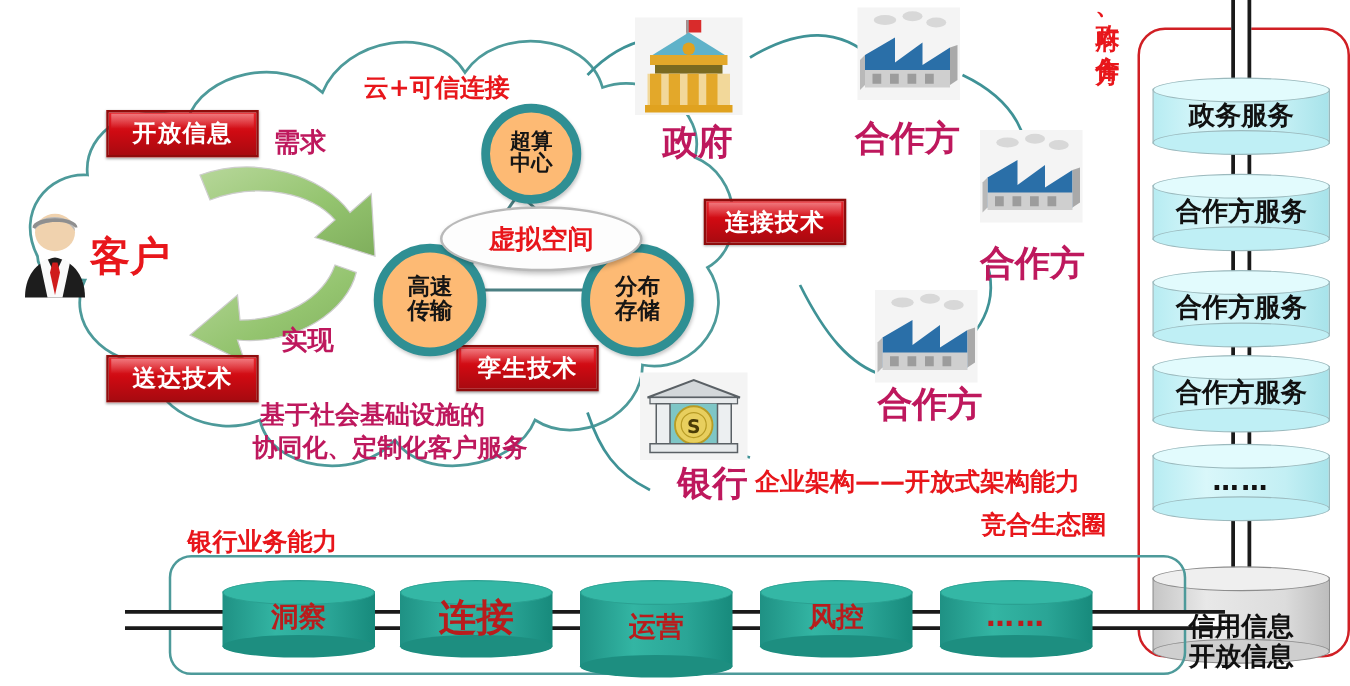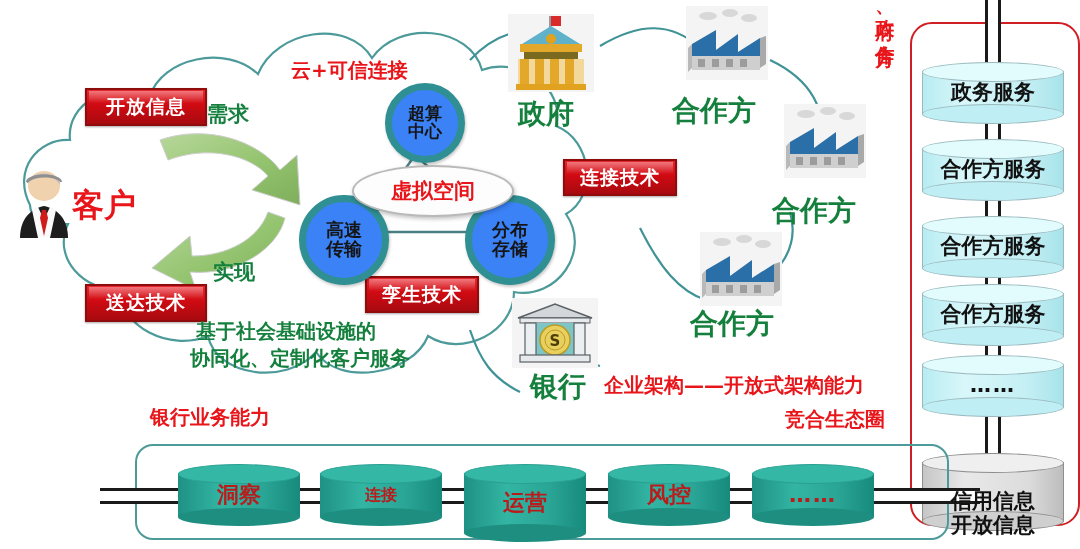--- a/index.html
+++ b/index.html
@@ -20,26 +20,26 @@
     letter-spacing:1px;white-space:nowrap;
   }
   .banner::before{
     content:"";position:absolute;left:2px;right:2px;top:1px;height:35%;
     background:linear-gradient(180deg,rgba(255,255,255,.38),rgba(255,255,255,0));
     pointer-events:none;
   }
 
   
   .redtxt{position:absolute;color:#e8161b;font-weight:bold;white-space:nowrap;}
-  .blktxt{position:absolute;color:#15803d;font-weight:bold;white-space:nowrap;}
+  .blktxt{position:absolute;color:#be185d;font-weight:bold;white-space:nowrap;margin-left:12px;}
 
   
   .node{
     position:absolute;border-radius:50%;
-    background:#3b82f6;border:7px solid #2f8f93;
+    background:#fdba74;border:7px solid #2f8f93;
     display:flex;align-items:center;justify-content:center;
     color:#151515;font-weight:bold;line-height:1.05;
     box-shadow:1px 2px 3px rgba(0,0,0,.22);
   }
 
   
   .ellipse{
     position:absolute;border-radius:50%;
     background:#fdfdfd;border:2px solid #b9b9b9;
     display:flex;align-items:center;justify-content:center;
@@ -328,38 +328,38 @@
   <div class="cyl gray" style="left:922px;top:453px;width:142px;height:78px;">
     <div class="body"></div>
     <div class="top"></div>
     <div class="bot"></div>
     <div class="label" style="font-size:21px;">
       <span><span>信用信息</span><br>
       <span>开放信息</span></span>
     </div>
   </div>
 
-  <div class="redtxt" style="left:150px;top:404px;font-size:20px;">银行业务能力</div>
+  <div class="redtxt" style="left:150px;top:420px;font-size:20px;">银行业务能力</div>
 
   <div class="box-teal" style="left:135px;top:444px;width:810px;height:92px;"></div>
 
   <div class="rail-h" style="left:100px;top:488px;width:880px;height:10px;"></div>
 
   <div class="cyl teal" style="left:178px;top:464px;width:122px;height:62px;">
     <div class="body"></div>
     <div class="top"></div>
     <div class="bot"></div>
     <div class="label" style="font-size:22px;">洞察</div>
   </div>
 
   <div class="cyl teal" style="left:320px;top:464px;width:122px;height:62px;">
     <div class="body"></div>
     <div class="top"></div>
     <div class="bot"></div>
-    <div class="label" style="font-size:16px;">连接</div>
+    <div class="label" style="font-size:30px;">连接</div>
   </div>
 
   <div class="cyl teal" style="left:464px;top:464px;width:122px;height:78px;">
     <div class="body"></div>
     <div class="top"></div>
     <div class="bot"></div>
     <div class="label" style="font-size:22px;">运营</div>
   </div>
 
   <div class="cyl teal" style="left:608px;top:464px;width:122px;height:62px;">

